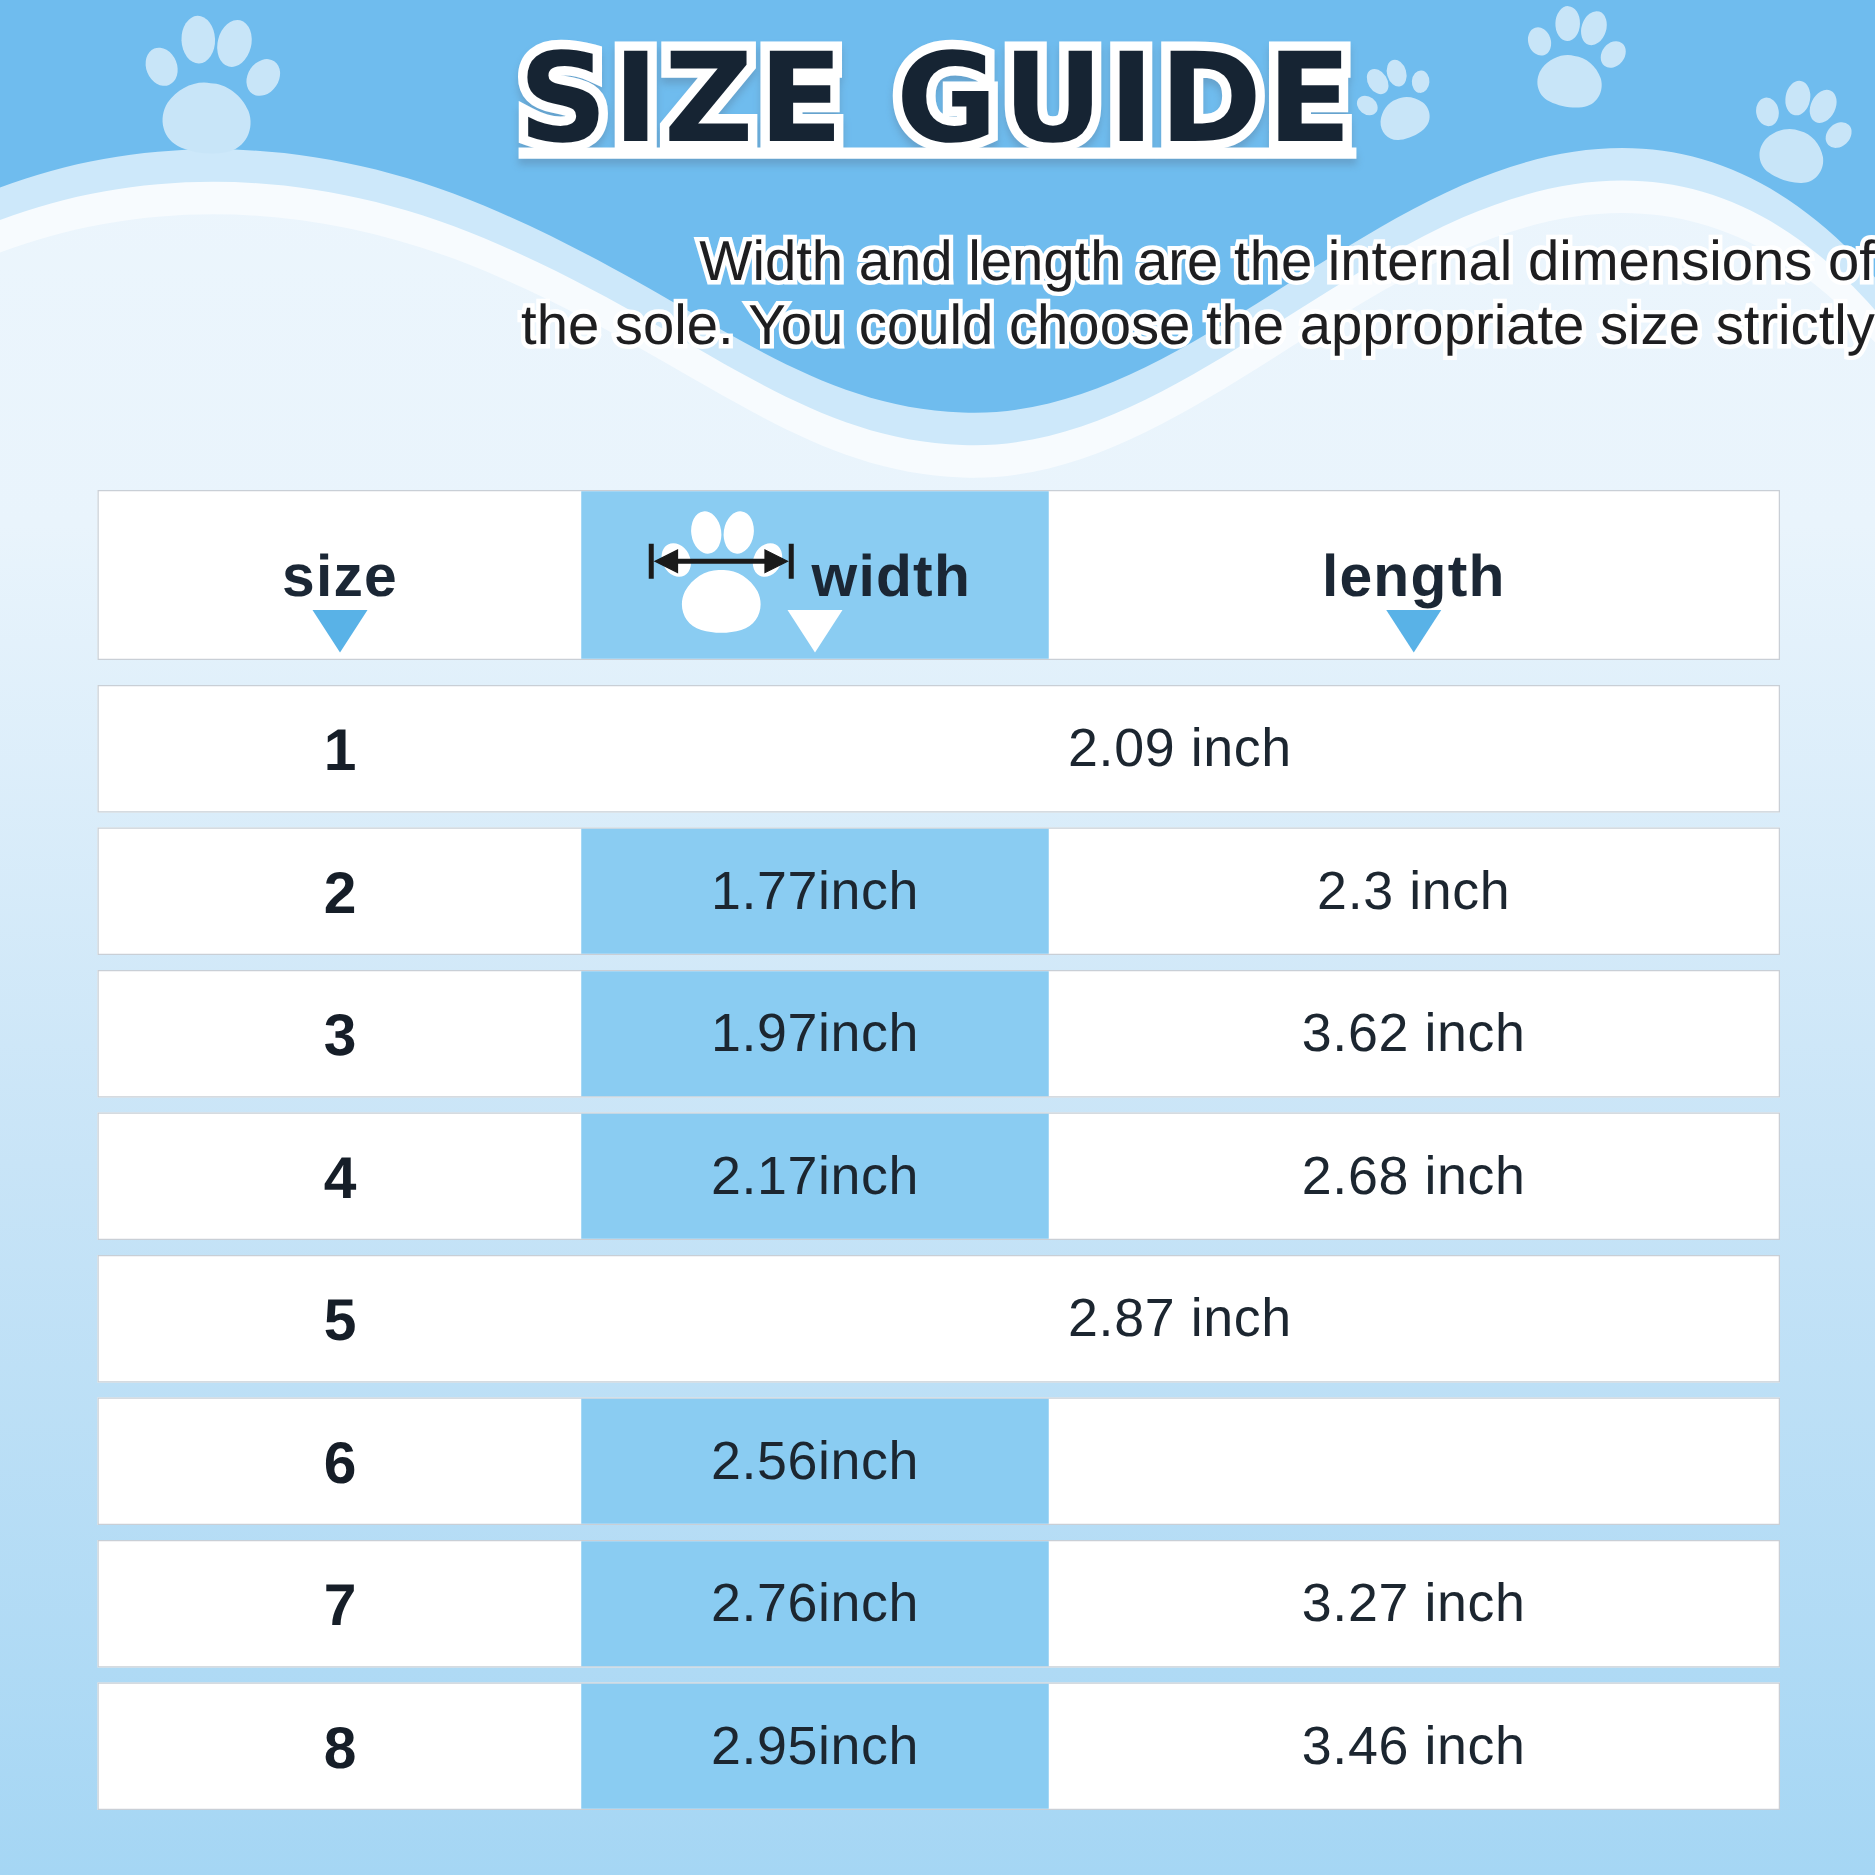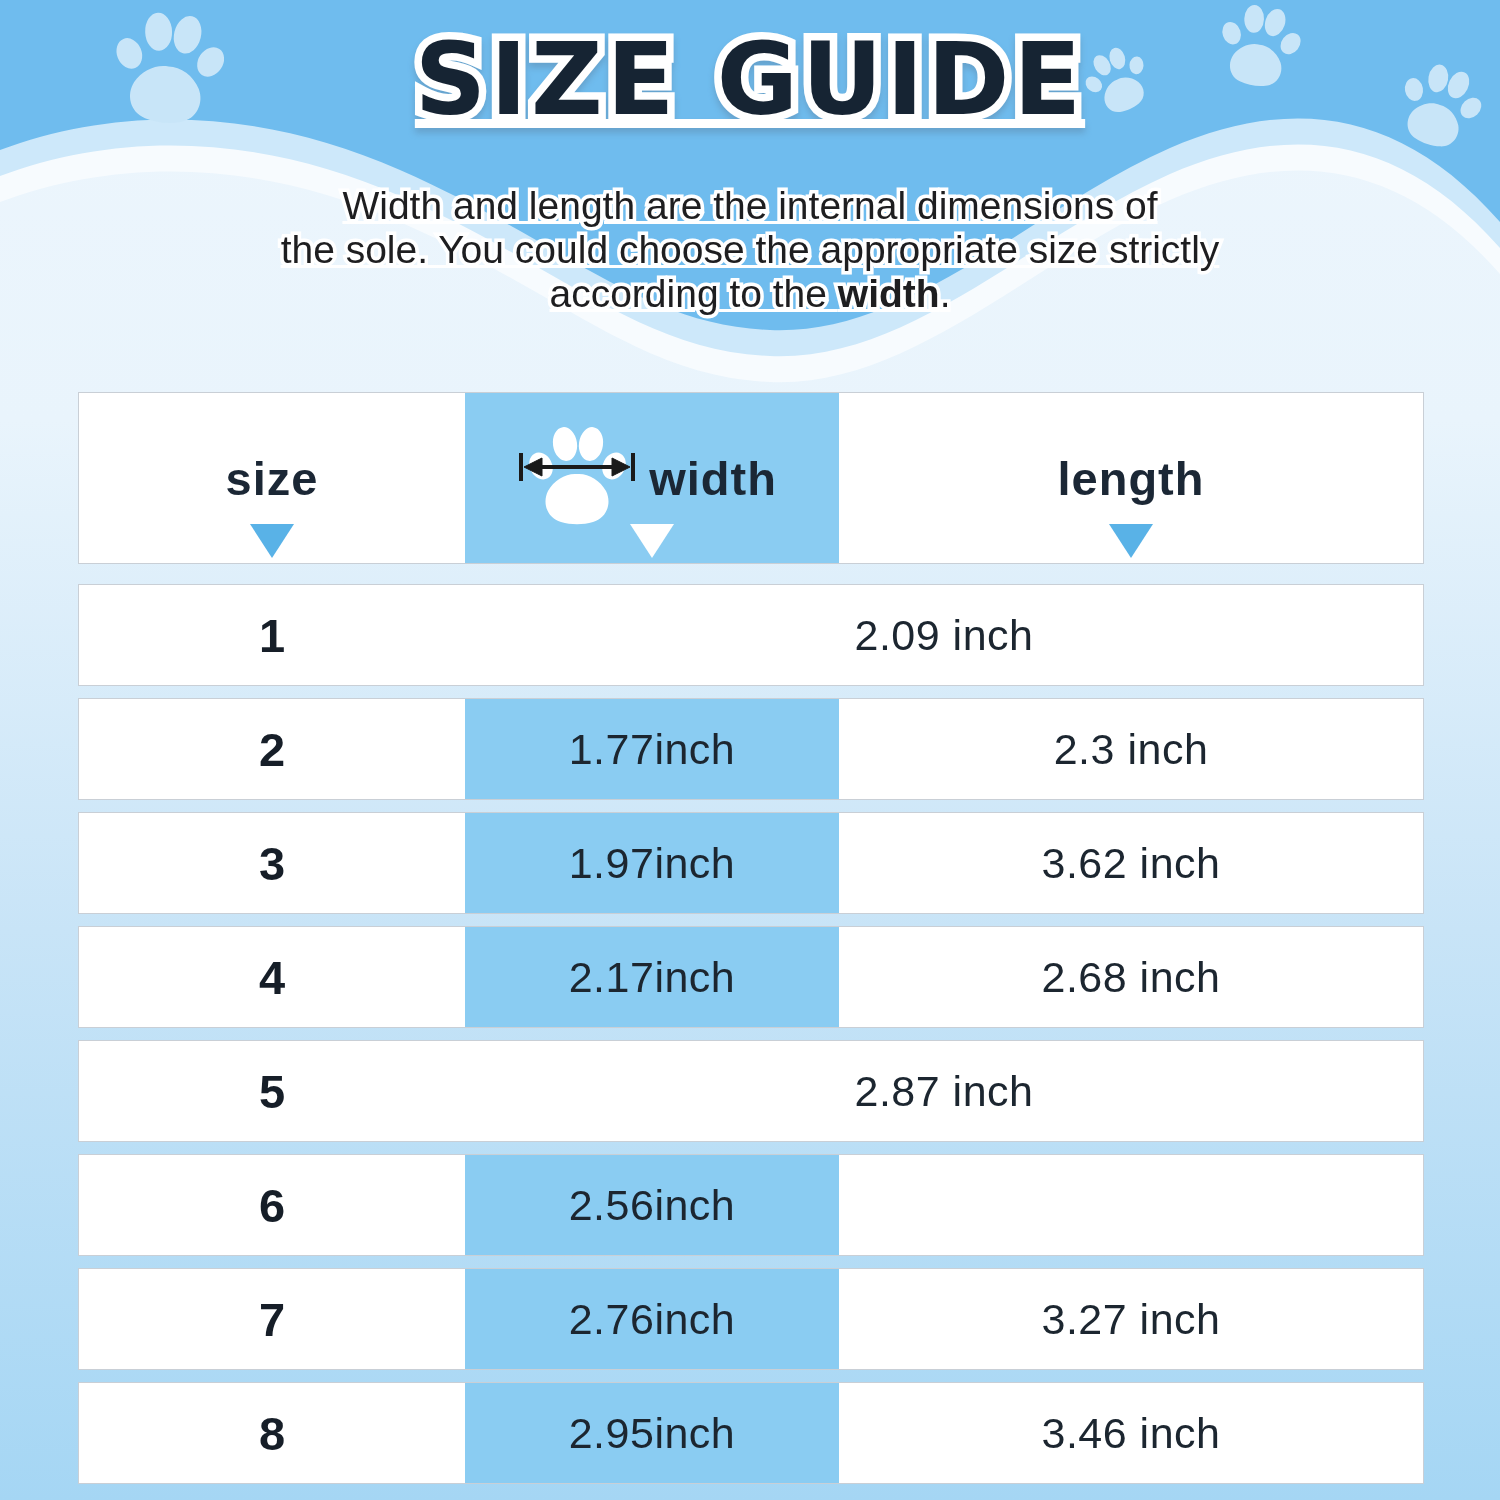--- a/index.html
+++ b/index.html
@@ -23,36 +23,35 @@
     letter-spacing:4px;
     color:#162433;
     -webkit-text-stroke:15px #ffffff;
     paint-order:stroke fill;
     filter:drop-shadow(0 5px 3px rgba(90,130,165,.45));
     margin:0;
     text-decoration:underline;
   }
   .description{
     position:absolute;top:184px;left:0;width:100%;
-    text-align:center;
-    font-size:39px;line-height:1.13;
+    text-align:right;
+    font-size:45px;line-height:1.13;
     font-weight:500;
     color:#1e1e20;
     -webkit-text-stroke:7px #ffffff;
     paint-order:stroke fill;
     margin:0;
-    text-decoration:underline;
   }
   .description b{font-weight:700;}
   .size-table{position:absolute;left:78px;top:392px;width:1346px;}
   .thead,.tr{
     display:flex;align-items:stretch;background:#ffffff;
     border:1px solid #C9CFD6;box-sizing:border-box;
   }
-  .thead{height:172px;}
+  .thead{height:136px;}
   .tr{height:102px;margin-top:12px;}
   .tr.first{margin-top:20px;}
   .cell{
     display:flex;align-items:center;justify-content:center;
     position:relative;box-sizing:border-box;
   }
   .c1{width:386px;}
   .c2{width:374px;background:#8ACCF2;}
   .c3{flex:1;align-items:center;}
   .th-label{
@@ -110,21 +109,21 @@
     <ellipse cx="38" cy="22" rx="12" ry="17" transform="rotate(-8 38 22)"></ellipse>
     <ellipse cx="64" cy="22" rx="12" ry="17" transform="rotate(8 64 22)"></ellipse>
     <ellipse cx="87" cy="44" rx="11" ry="14" transform="rotate(28 87 44)"></ellipse>
     <path d="M50,52 C61,51 73,58 79,69 C85,81 80,96 66,100 C56,103 44,103 34,100 C20,96 15,81 21,69 C27,58 39,51 50,52 Z"></path>
   </svg>
 
   <h1 class="page-title">SIZE GUIDE</h1>
 
   <p class="description"><span>Width and length are the internal dimensions of</span><br>
   <span>the sole. You could choose the appropriate size strictly</span><br>
-  <span><span>according to the </span><b>width</b><span>.</span></span></p>
+  </p>
 
   <div class="size-table">
 
     <div class="thead">
       <div class="cell c1">
         <span class="th-label">size</span>
         <i class="tri"></i>
       </div>
       <div class="cell c2">
         <div class="width-head">

